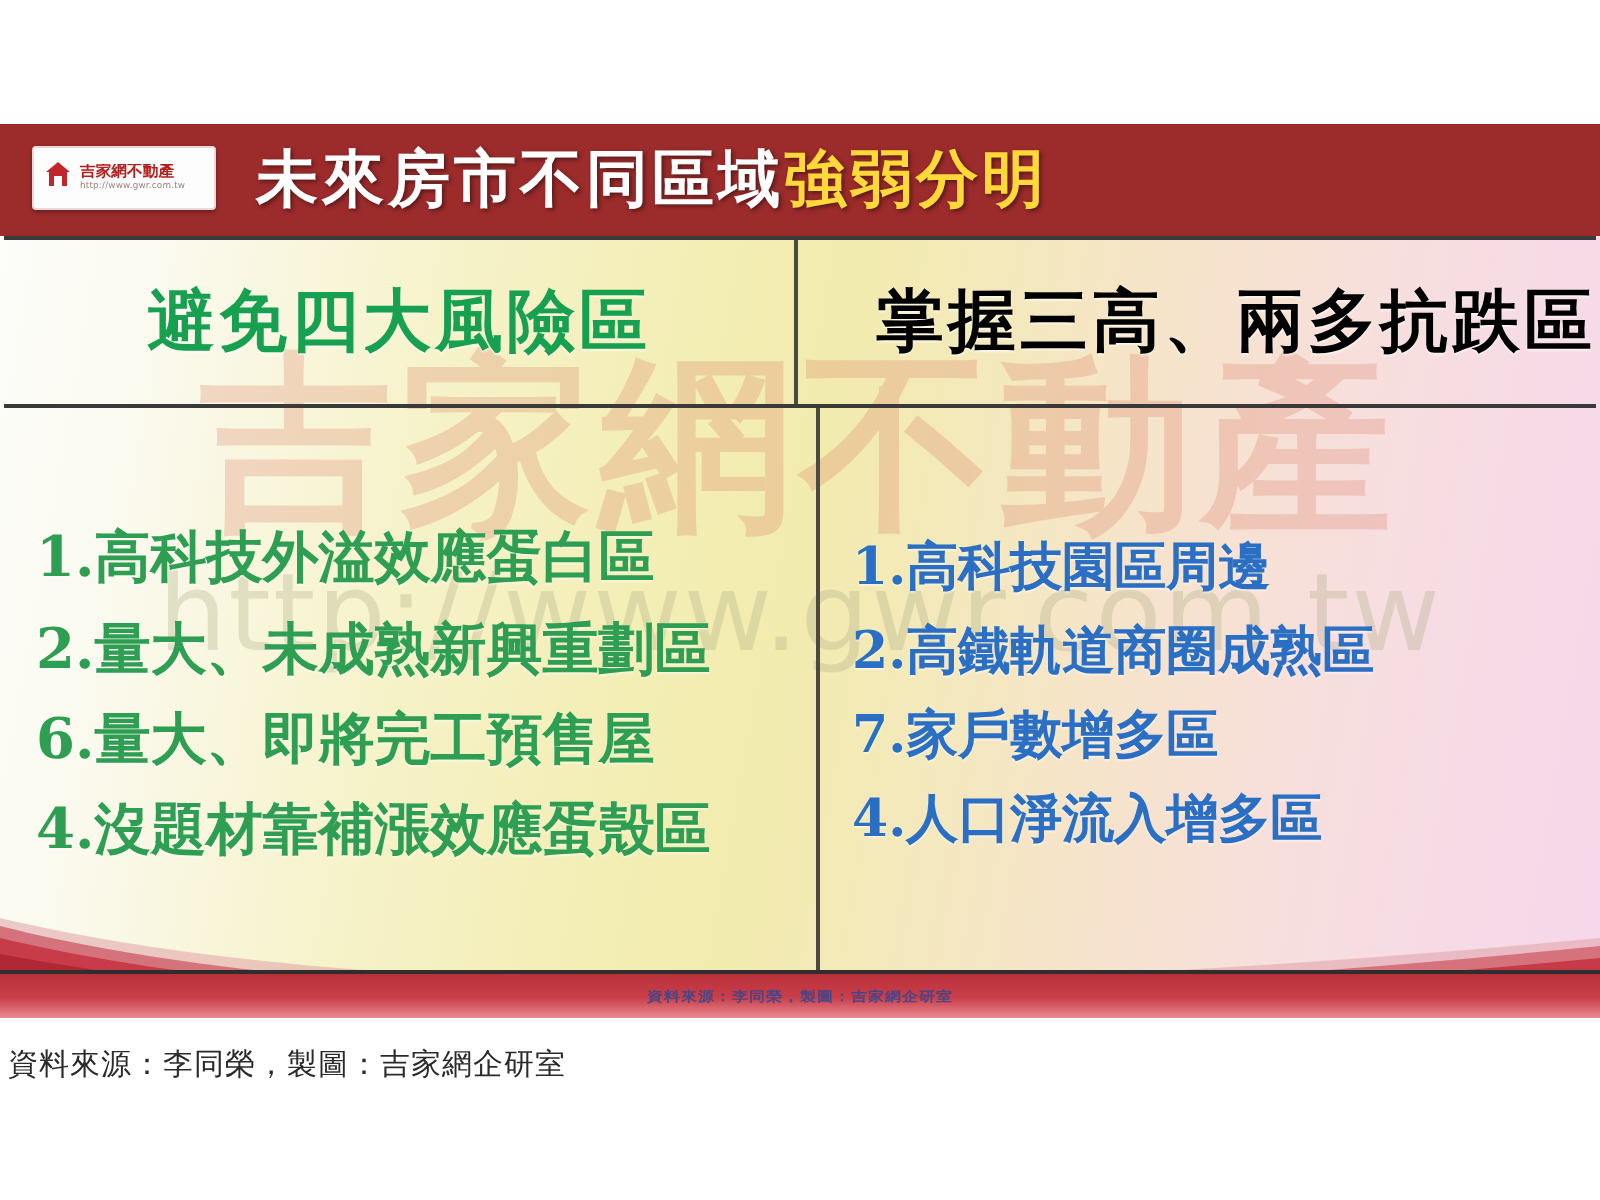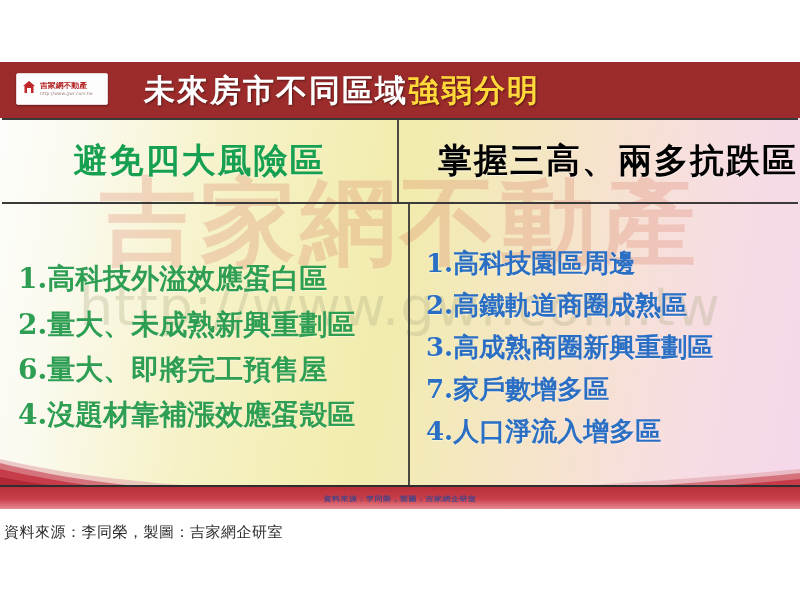--- a/index.html
+++ b/index.html
@@ -153,21 +153,20 @@
     width: 652px;
     text-align: center;
     font-family: "DejaVu Serif", "Liberation Serif", serif;
     font-weight: 700;
     font-size: 31px;
     line-height: 56px;
     letter-spacing: 2px;
     color: #ffffff;
     white-space: nowrap;
     text-shadow: 1px 1px 2px rgba(0,0,0,0.45);
-    margin-left: 16px;
   }
   .header-title .hl { color: #ffd83a; }
 
   
   .table {
     position: absolute;
     left: 2px;
     top: 56px;
     width: 796px;
     height: 380px;
@@ -312,21 +311,20 @@
       <div class="col-left cell">
         <div class="item item-left">1.高科技外溢效應蛋白區</div>
         <div class="item item-left">2.量大、未成熟新興重劃區</div>
         <div class="item item-left">6.量大、即將完工預售屋</div>
         <div class="item item-left">4.沒題材靠補漲效應蛋殼區</div>
       </div>
 
       <div class="col-right cell cell-right">
         <div class="item item-right">1.高科技園區周邊</div>
         <div class="item item-right">2.高鐵軌道商圈成熟區</div>
-        <div class="item item-right">3.高成熟商圈新興重劃區</div>
         <div class="item item-right">7.家戶數增多區</div>
         <div class="item item-right">4.人口淨流入增多區</div>
       </div>
 
     </div>
   </div>
 
   <div class="bottom-strip">
     <span class="ghost-line">資料來源：李同榮，製圖：吉家網企研室</span>
   </div>

